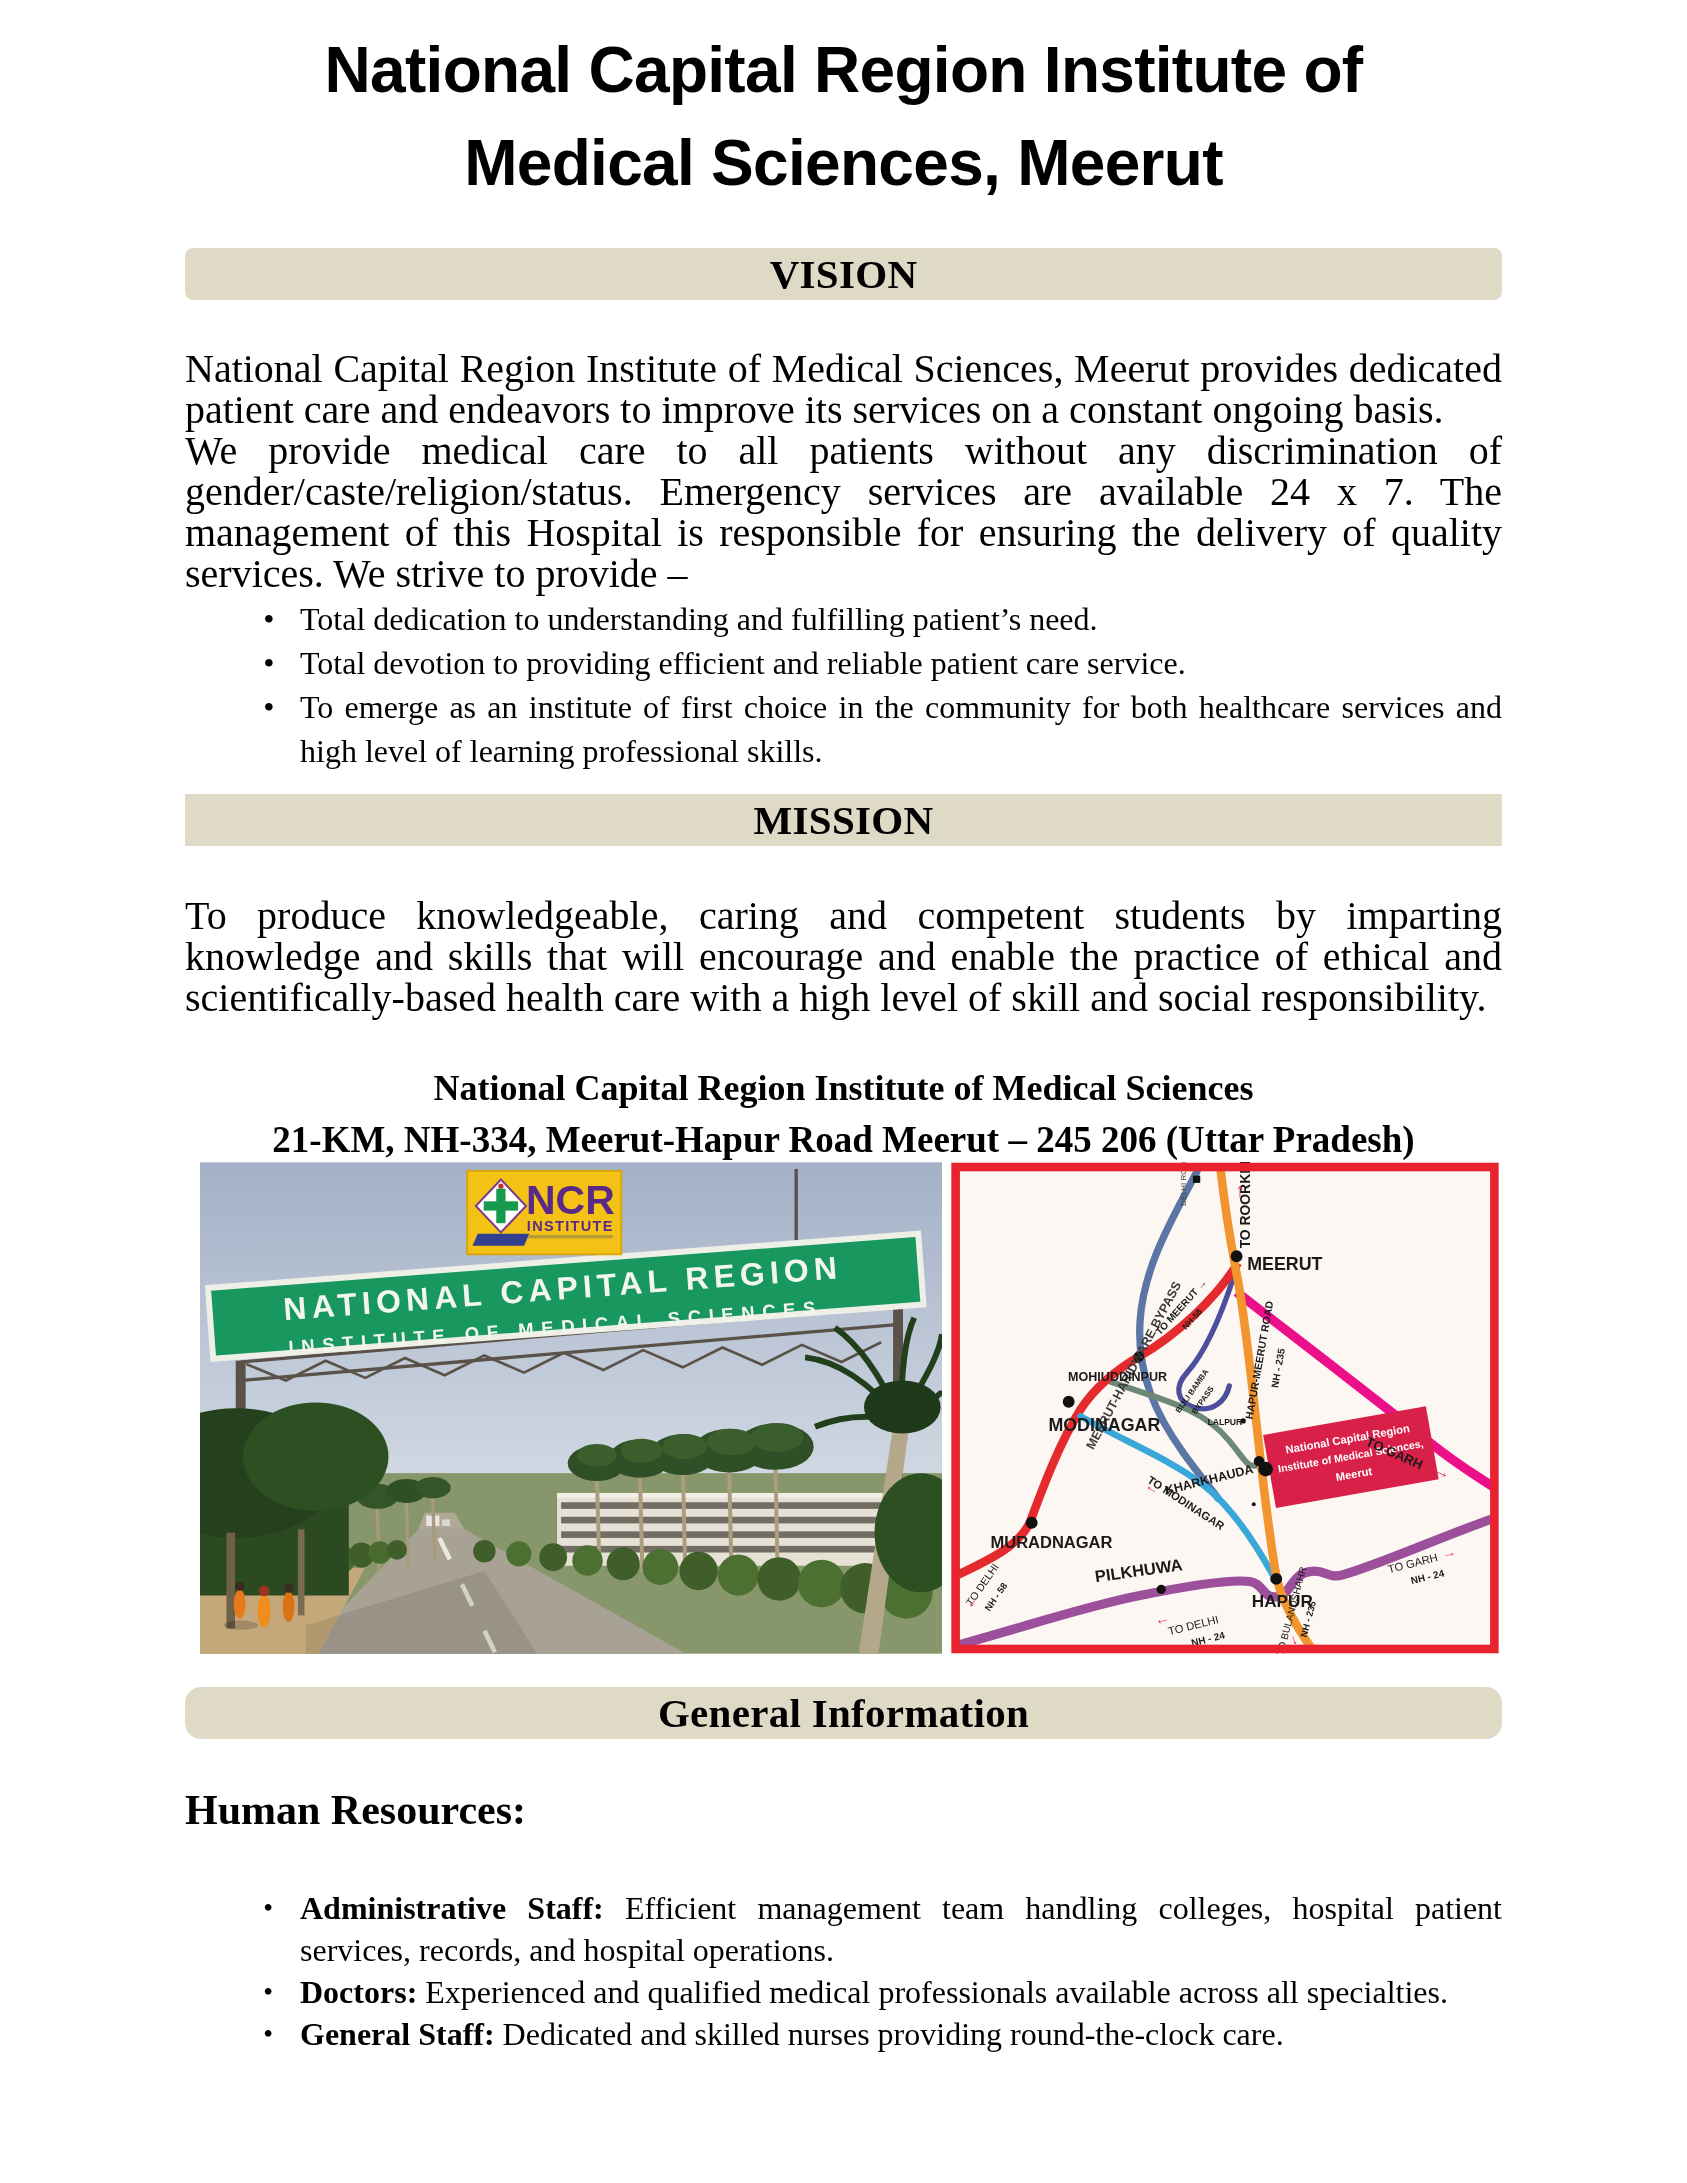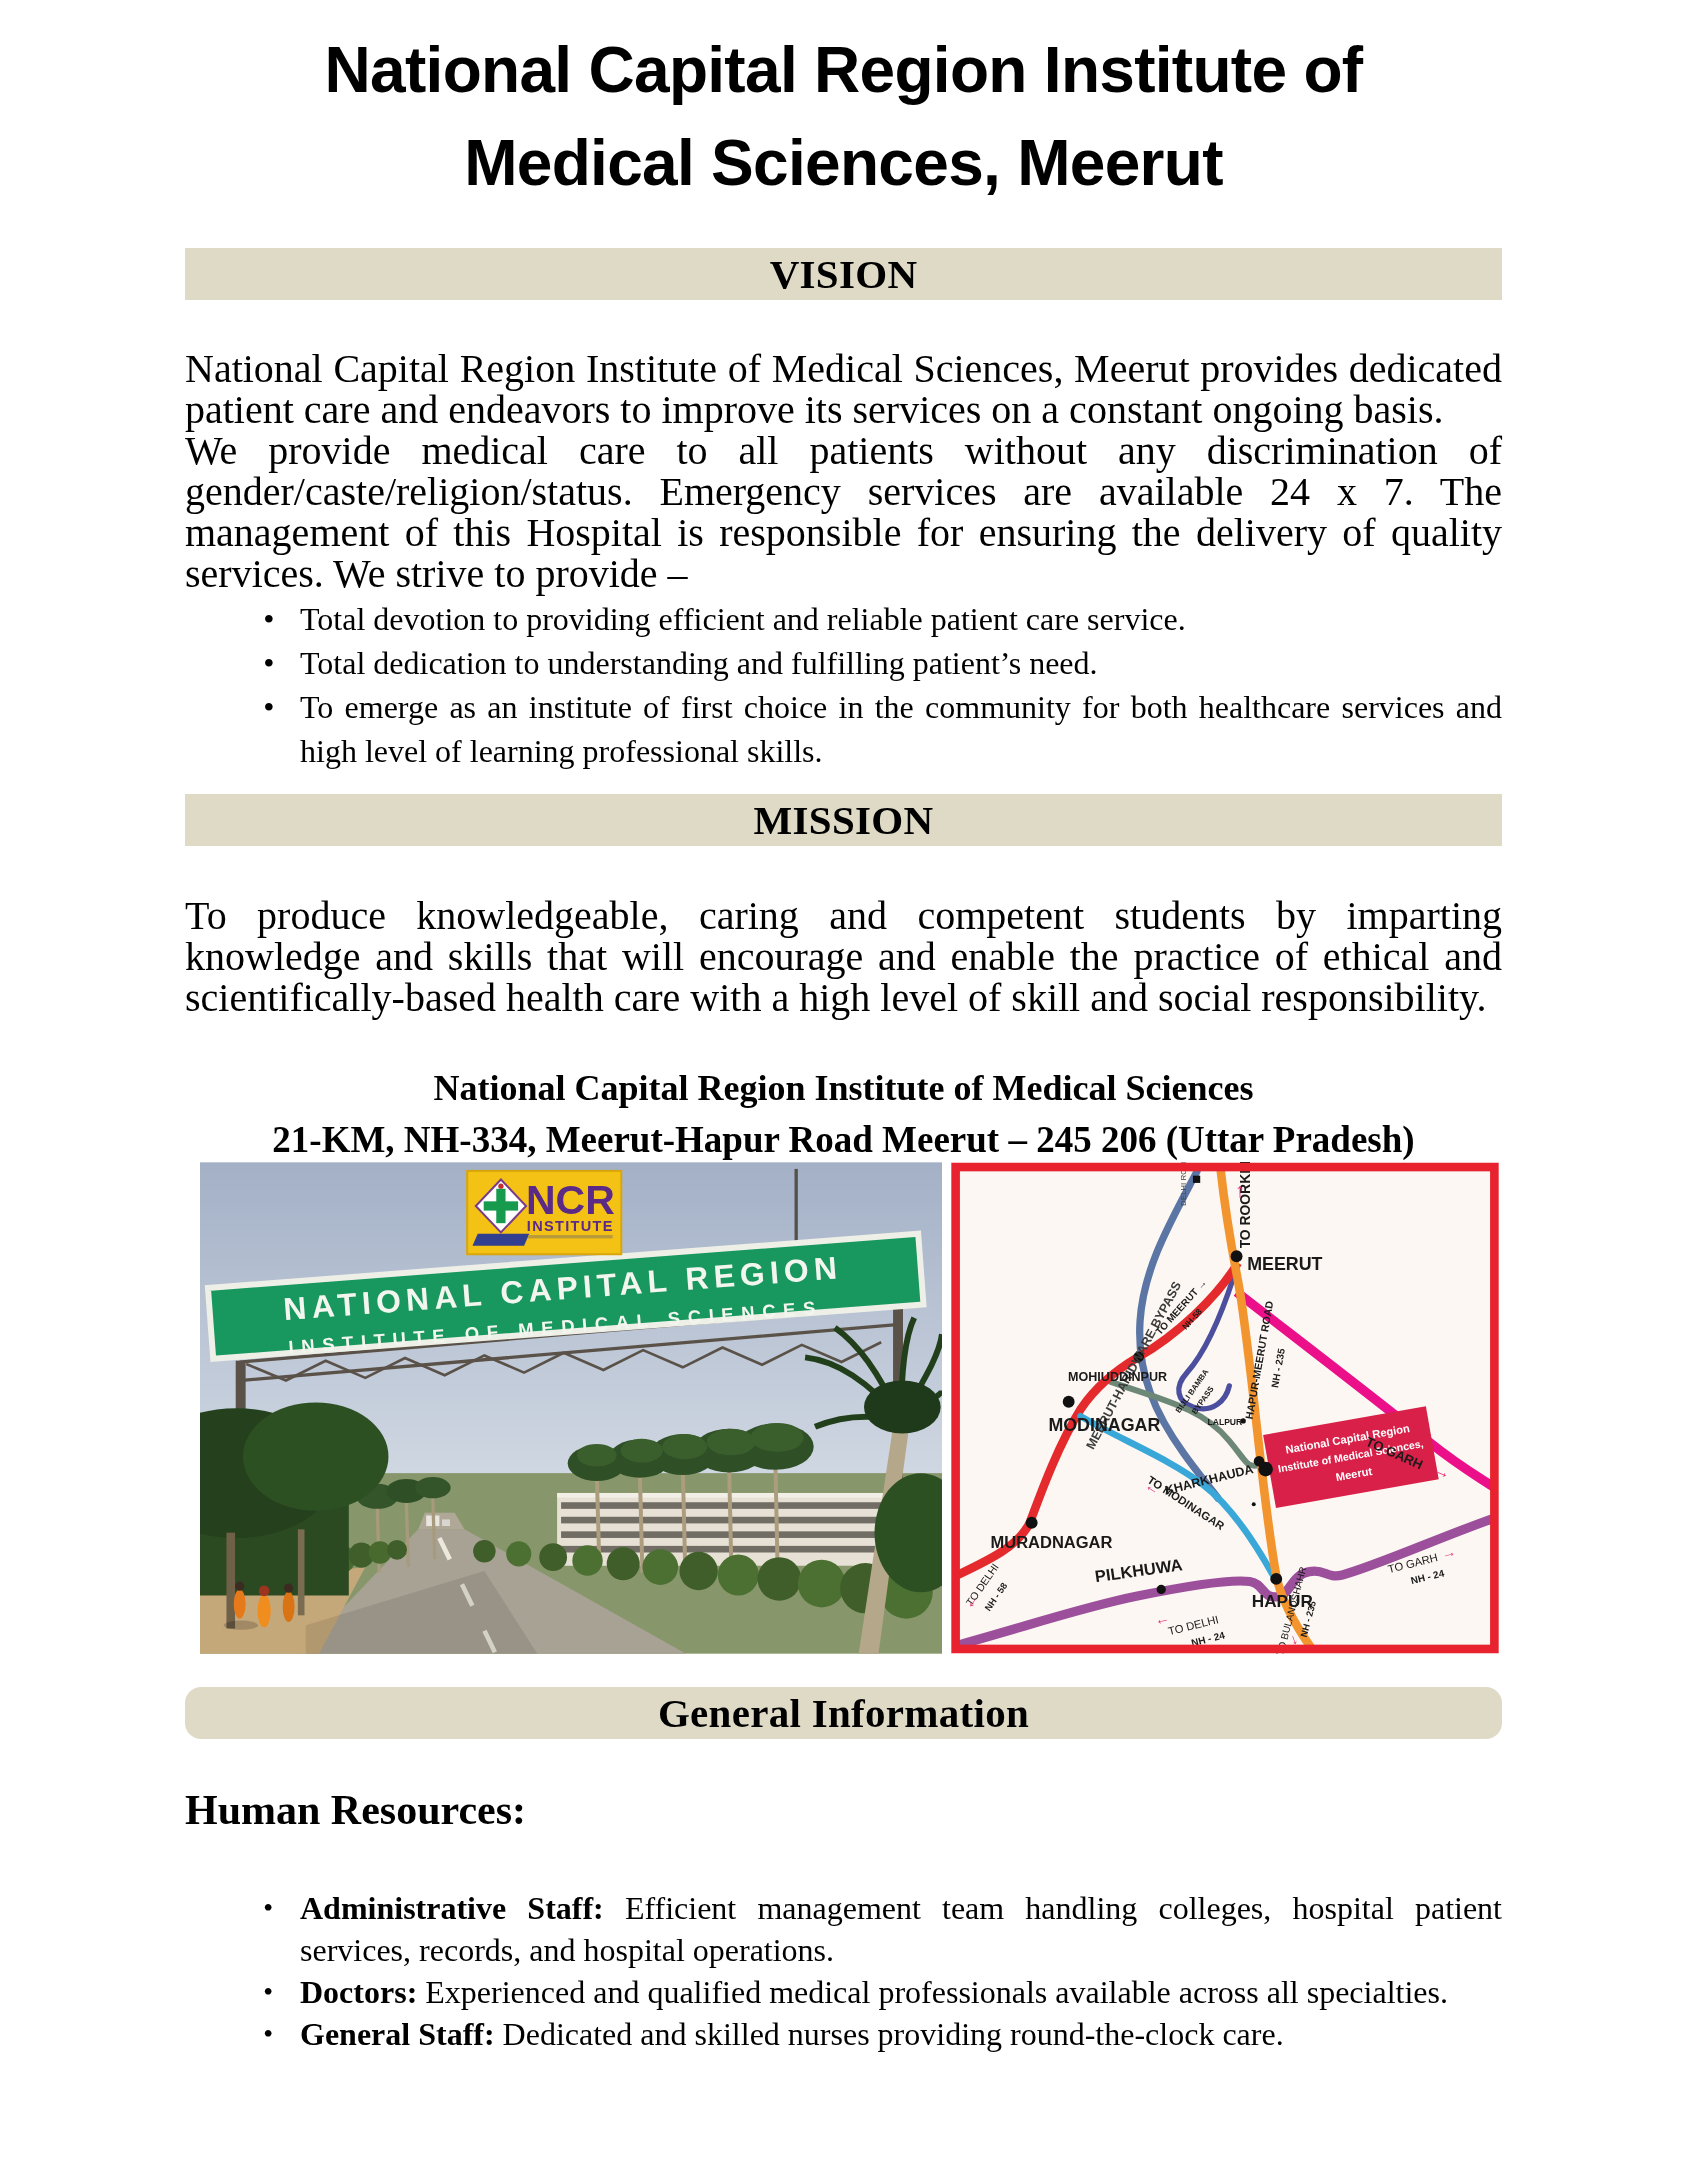--- a/index.html
+++ b/index.html
@@ -11,21 +11,21 @@
   .page { box-sizing:border-box; width:1687px; height:2183px; padding:24px 185px 0 185px; }
 
   h1.main-title {
     margin:0; text-align:center; font-family:"Liberation Sans", sans-serif;
     font-weight:bold; font-size:64px; line-height:93px; letter-spacing:-0.7px;
   }
   .section-bar {
     height:52px; background:#dedac6; display:flex; align-items:center; justify-content:center;
     font-weight:bold; font-size:41px; letter-spacing:0.3px;
   }
-  .bar-vision  { margin-top:38px; }
+  .bar-vision  { margin-top:38px;border-radius:8px; }
   .bar-mission { margin-top:21px;text-align:center; }
   .bar-general { margin-top:33px;border-radius:16px; }
 
   p.body { font-size:40px; line-height:41px; margin:0; text-align:justify; }
   p.first { margin-top:48px; }
   p.mission-para { margin-top:49px; }
 
   ul.dots { list-style:none; margin:2.6px 0 0 0; padding:0 0 0 73px; }
   ul.dots li { position:relative; padding-left:42px; font-size:32px; line-height:44px; text-align:justify; }
   ul.dots li::before { content:"\2022"; position:absolute; left:5.3px; }
@@ -53,22 +53,22 @@
   </h1>
 
   <div class="section-bar bar-vision">
     <span>VISION</span>
   </div>
 
   <p class="body first">National Capital Region Institute of Medical Sciences, Meerut provides dedicated patient care and endeavors to improve its services on a constant ongoing basis.</p>
   <p class="body">We provide medical care to all patients without any discrimination of gender/caste/religion/status. Emergency services are available 24 x 7. The management of this Hospital is responsible for ensuring the delivery of quality services. We strive to provide –</p>
 
   <ul class="dots">
+    <li>Total dedication to understanding and fulfilling patient’s need.</li>
     <li>Total devotion to providing efficient and reliable patient care service.</li>
-    <li>Total dedication to understanding and fulfilling patient’s need.</li>
     <li>To emerge as an institute of first choice in the community for both healthcare services and high level of learning professional skills.</li>
   </ul>
 
   <div class="section-bar bar-mission">
     <span>MISSION</span>
   </div>
 
   <p class="body mission-para">To produce knowledgeable, caring and competent students by imparting knowledge and skills that will encourage and enable the practice of ethical and scientifically-based health care with a high level of skill and social responsibility.</p>
 
   <h2 class="inst-heading">National Capital Region Institute of Medical Sciences</h2>

